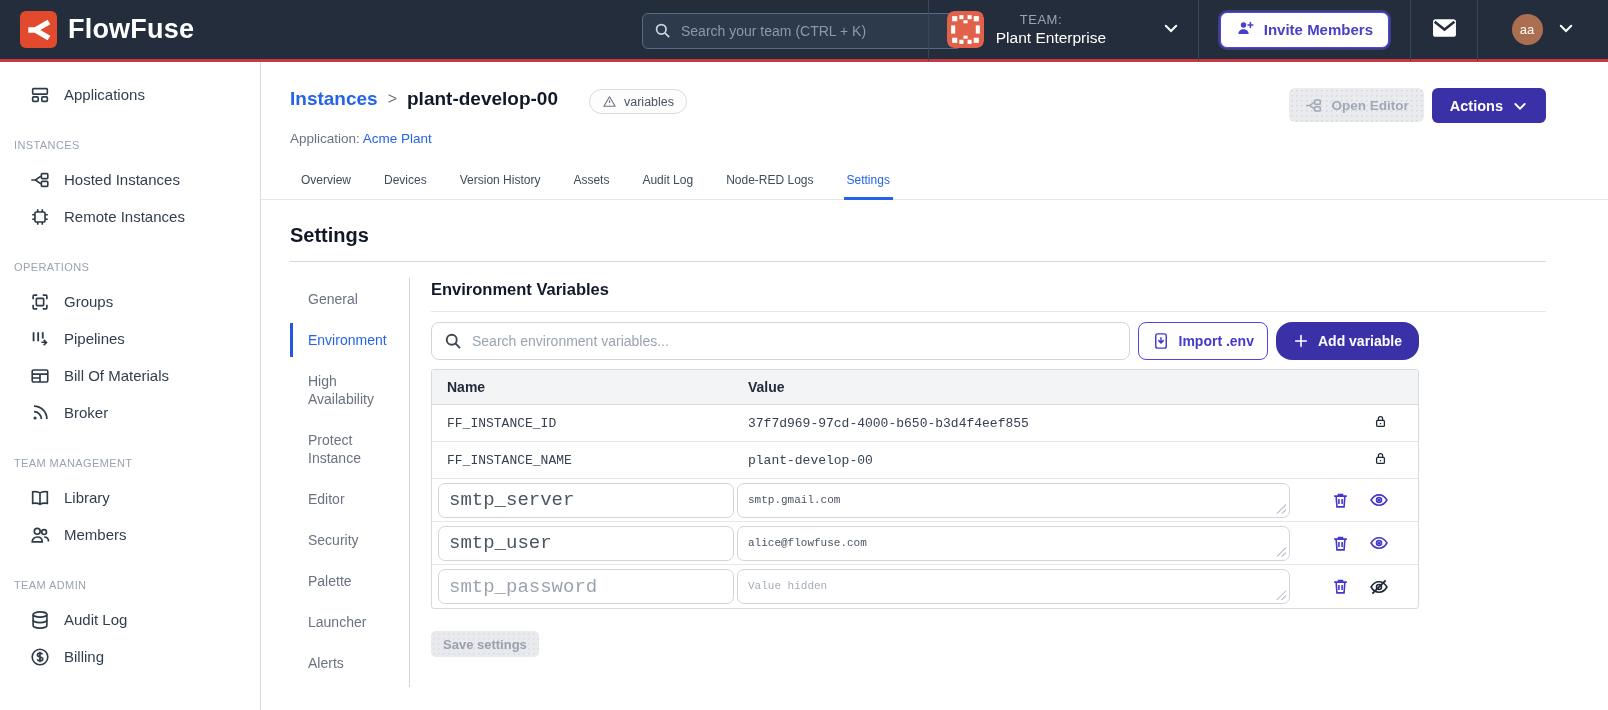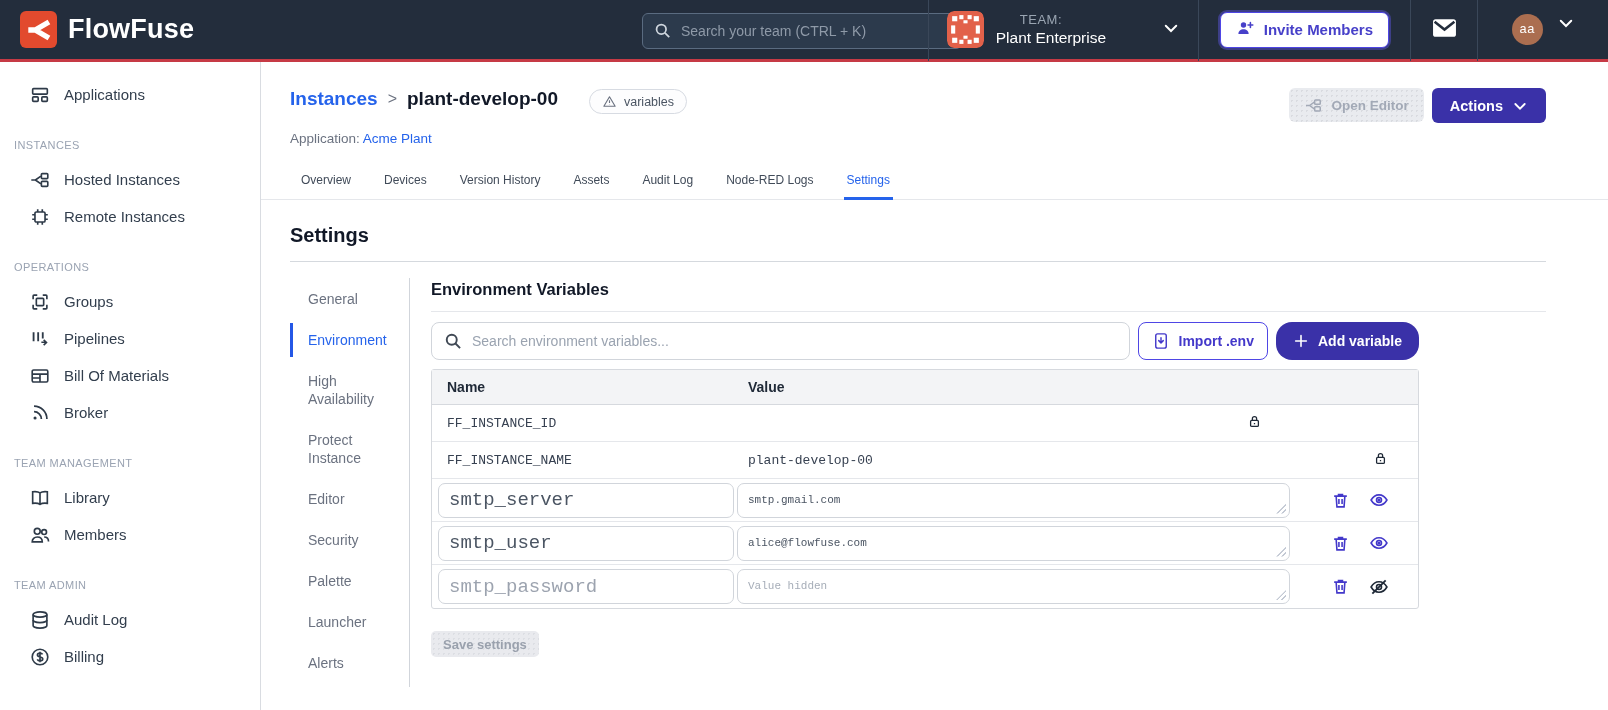--- a/index.html
+++ b/index.html
@@ -25,21 +25,21 @@
   .team-avatar { width:37px; height:37px; border-radius:7px; flex:0 0 37px; }
   .team-meta { flex:1; }
   .team-label { color:#9aa5b2; font-size:13px; letter-spacing:.5px;margin-left:24px; }
   .team-name { color:#fff; font-size:15.5px; margin-top:2px; }
   .chev { color:#fff; }
   .invite-wrap { padding:0 21px; }
   .invite-btn { display:flex; align-items:center; gap:9px; height:36px; padding:0 15px;
       background:#fff; border:1px solid #4f46e5; box-shadow:0 0 0 2px rgba(93,86,226,.45);
       border-radius:7px; color:#4740c9; font-weight:bold; font-size:15px; cursor:pointer; }
   .mail-wrap { width:66px; display:flex; justify-content:center; cursor:pointer; }
-  .user-wrap { width:130px; display:flex; justify-content:center; gap:14px; cursor:pointer;font-family:Liberation Mono, monospace; }
+  .user-wrap { width:130px; display:flex; align-items:center; justify-content:center; gap:14px; cursor:pointer; }
   .user-avatar { width:31px; height:31px; border-radius:50%; background:#ab6e50; color:#fff;
       font-size:13px; display:flex; align-items:center; justify-content:center; }
 
   
   .body { flex:1; display:flex; min-height:0; }
   .sidebar { width:261px; flex:0 0 261px; background:#fff; border-right:1px solid #d9dce1; padding-top:14px; }
   .side-item { height:37px; display:flex; align-items:center; gap:13px; padding-left:29px;
       font-size:15px; color:#323e4d; cursor:pointer; }
   .side-item svg { color:#2e3a48; flex:0 0 22px; }
   .side-section { margin:26px 0 10px 14px; font-size:11px; color:#9aa3b2; letter-spacing:.4px; }
@@ -412,20 +412,21 @@
 
             <div class="env-table">
               <div class="t-row t-head">
                 <div class="c-name">Name</div>
                 <div class="c-val">Value</div>
                 <div></div>
               </div>
 
               <div class="t-row t-lock">
                 <div class="c-name">FF_INSTANCE_ID</div>
+                <div class="c-val">37f7d969-97cd-4000-b650-b3d4f4eef855</div>
                 <div class="c-actions">
                   <span class="lock-ic">
                     <svg width="17" height="17" viewBox="0 0 24 24" fill="none" stroke="currentColor" stroke-width="1.8">
                         <rect x="6.5" y="10.5" width="11" height="8.5" rx="1.5"></rect>
                         <path d="M9 10.5V8a3 3 0 0 1 6 0v2.5M12 14.2v1.6"></path>
                       </svg>
                   </span>
                 </div>
               </div>
 

